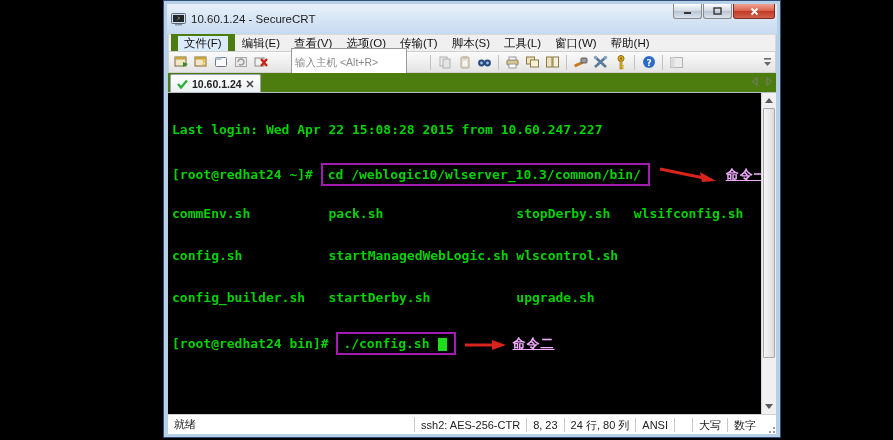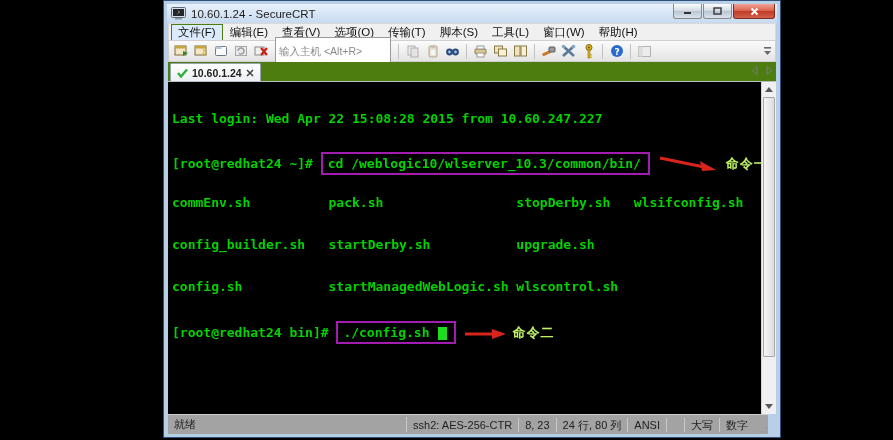--- a/index.html
+++ b/index.html
@@ -9,21 +9,21 @@
   .window {
     position: absolute; left: 163px; top: 0; width: 618px; height: 438px;
     border: 1px solid #30507a;
     box-shadow: inset 0 0 0 3px #b8cfe8;
     background: #b8cfe8;
     display: flex; flex-direction: column;
   }
 
   
   .titlebar {
-    height: 19px; margin: 3px 3px 0 3px;
+    height: 30px; margin: 3px 3px 0 3px;
     background: linear-gradient(#e8f1fa, #c6daf0);
     display: flex; align-items: center; padding: 0 4px; position: relative; text-align: center;
   }
   .titlebar .app-icon { width: 15px; height: 13px; margin-right: 5px; }
   .titlebar .title { font-size: 11.5px; color: #1c1c1c; }
   .caption-buttons { position: absolute; right: 2px; top: 0px; display: flex; }
   .cap-btn {
     width: 29px; height: 15px; border: 1px solid #8a8a8a; border-top: none;
     background: linear-gradient(#fdfdfd, #cfd8e2 50%, #b8c4d2 50%, #dbe4ee);
     border-radius: 0 0 3px 3px; display: flex; align-items: center; justify-content: center;
@@ -35,33 +35,33 @@
   }
 
   
   .menubar {
     height: 17px; margin: 0 4px; background: #f0f0f0;
     border: 1px solid #d9d9d9; border-bottom: none;
     display: flex; align-items: center; font-size: 11.5px; color: #111;
     padding-left: 2px;
   }
   .menu-item { padding: 1px 7px; cursor: default; }
-  .menu-item.active { border: 1px solid #4d7c0f; background: #dcebfc; padding: 0 6px; }
+  .menu-item.active { border: 7px solid #4d7c0f; background: #dcebfc; padding: 0 6px; }
 
   
   .toolbar {
     height: 22px; margin: 0 4px; background: linear-gradient(#fbfbfb, #e4e4e4);
     border: 1px solid #d0d0d0; display: flex; align-items: center; padding: 0 3px;
     gap: 1px;
   }
   .tb-btn { width: 19px; height: 18px; display: flex; align-items: center; justify-content: center; cursor: pointer; border-radius: 2px; }
   .tb-sep { width: 1px; height: 15px; background: #c2c2c2; margin: 0 3px; }
   .host-input {
     width: 116px; height: 28px; border: 1px solid #9a9a9a; font-size: 10.5px;
-    padding: 0 3px; margin: 0 3px; color: #444;
+    padding: 0 3px; margin: 0 19px; color: #444;
     font-family: "Liberation Sans", sans-serif;
   }
   .host-input::placeholder { color: #8a8a8a; }
   .tb-overflow { margin-left: auto; width: 10px; display: flex; flex-direction: column; align-items: center; cursor: pointer; }
 
   
   .tabbar {
     height: 20px; margin: 0 4px; background: #4d7c0f;
     border-bottom: 1px solid #b9bfc7;
     display: flex; align-items: flex-end; position: relative;
@@ -82,37 +82,37 @@
     font-weight: bold; padding: 2px 14px 0 4px; overflow: hidden; position: relative;
     white-space: pre;
   }
   .tline { height: 14px; white-space: pre; }
   .cmd-box {
     display: inline-block; position: relative;
     border: 2px solid #a21caf; padding: 3px 7px 2px 5px; margin: -6px 0 -4px 0;
     vertical-align: baseline;
   }
   .cursor-block { display: inline-block; width: 9px; height: 13px; background: #1ddd1d; vertical-align: text-bottom; margin-left: 9px; }
-  .annot { color: #bef264; font-family: "DejaVu Sans", sans-serif; font-size: 13px; font-weight: bold; letter-spacing: 1px; }
+  .annot { color: #f0abfc; font-family: "DejaVu Sans", sans-serif; font-size: 13px; font-weight: bold; letter-spacing: 1px; text-decoration: underline; }
   .arrow-svg { vertical-align: middle; margin: 0 4px 0 8px; }
 
   
   .vscroll { width: 15px; background: #f0f0f2; border-left: 1px solid #d5d5d5; display: flex; flex-direction: column; }
   .vs-btn { height: 15px; background: #f0f0f2; display: flex; align-items: center; justify-content: center; cursor: pointer; }
   .vs-track { flex: 1; position: relative; }
   .vs-thumb {
     position: absolute; left: 1px; right: 1px; top: 0; height: 86%;
     background: linear-gradient(90deg,#f6f6f6,#dcdcdc); border: 1px solid #a8a8a8; border-radius: 1px; cursor: pointer;
   }
   .tri-up { width: 0; height: 0; border-left: 4px solid transparent; border-right: 4px solid transparent; border-bottom: 5px solid #5a5a5a; }
   .tri-down { width: 0; height: 0; border-left: 4px solid transparent; border-right: 4px solid transparent; border-top: 5px solid #5a5a5a; }
 
   
   .statusbar {
-    height: 20px; margin: 0 12px 3px 4px; background: #a3a3a3;
+    height: 20px; margin: 0 4px 3px 4px; background: #ffffff;
     border-top: 1px solid #d0d0d0;
     display: flex; align-items: center; font-size: 11px; color: #222;
   }
   .sb-cell { padding: 0 6px; height: 14px; line-height: 14px; border-right: 1px solid #c9c9c9; white-space: nowrap; }
   .sb-ready { flex: 1; border-right: 1px solid #c9c9c9; padding-left: 6px; }
   .sb-grip { width: 14px; height: 100%; display: flex; align-items: flex-end; justify-content: flex-end; }
 </style>
 </head>
 <body>
 
@@ -300,22 +300,22 @@
   </div>
 
   <div class="term-wrap">
     <div class="terminal">
       <div class="tline"><span>Last login: Wed Apr 22 15:08:28 2015 from 10.60.247.227</span></div>
       <div class="tline"><span>[root@redhat24 ~]# </span><span class="cmd-box"><span>cd /weblogic10/wlserver_10.3/common/bin/</span></span><svg class="arrow-svg" width="64" height="20" viewBox="0 0 64 20">
             <line x1="2" y1="4" x2="46" y2="13" stroke="#d9241c" stroke-width="3"></line>
             <polygon points="58,16 42,7 44,17" fill="#d9241c"></polygon>
           </svg><span class="annot">命令一</span></div>
       <div class="tline"><span>commEnv.sh          pack.sh                 stopDerby.sh   wlsifconfig.sh</span></div>
+      <div class="tline"><span>config.sh           startManagedWebLogic.sh wlscontrol.sh</span></div>
       <div class="tline"><span>config_builder.sh   startDerby.sh           upgrade.sh</span></div>
-      <div class="tline"><span>config.sh           startManagedWebLogic.sh wlscontrol.sh</span></div>
       <div class="tline" style="margin-top:4px"><span>[root@redhat24 bin]# </span><span class="cmd-box"><span>./config.sh</span><span class="cursor-block"></span></span><svg class="arrow-svg" width="44" height="12" viewBox="0 0 44 12">
             <line x1="1" y1="6" x2="30" y2="6" stroke="#d9241c" stroke-width="3"></line>
             <polygon points="42,6 28,1 28,11" fill="#d9241c"></polygon>
           </svg><span class="annot">命令二</span></div>
     </div>
     <div class="vscroll">
       <div class="vs-btn">
           <span class="tri-up"></span>
         </div>
       <div class="vs-track">

